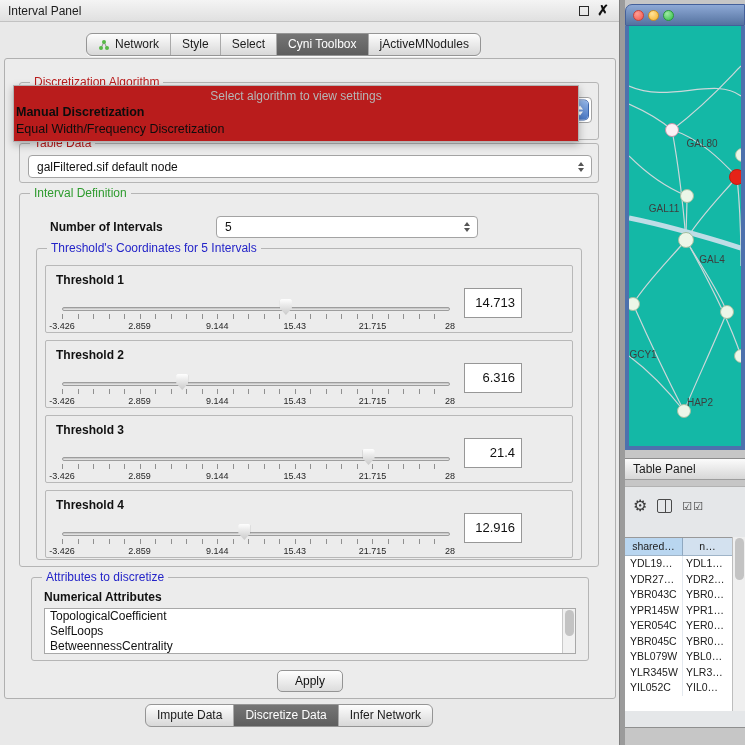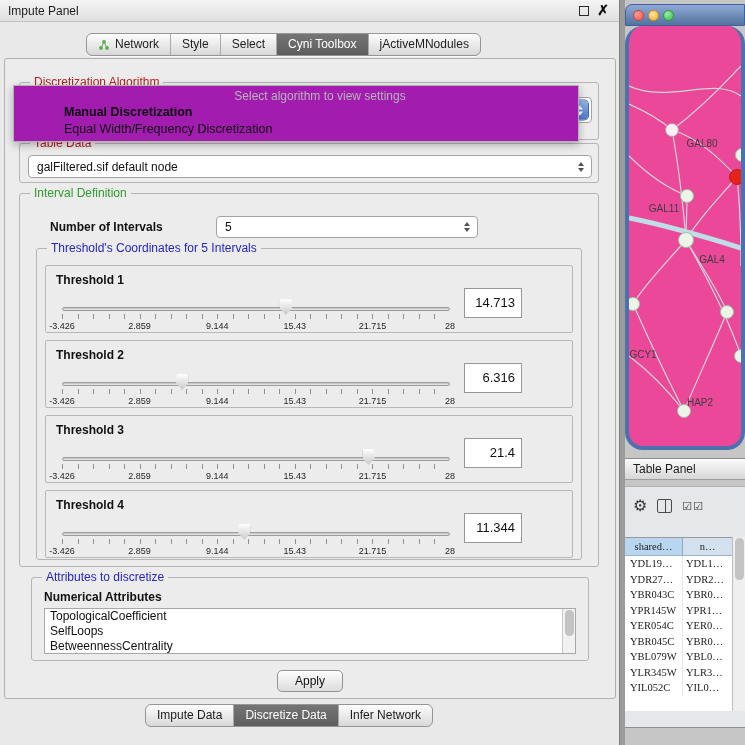--- a/index.html
+++ b/index.html
@@ -46,22 +46,22 @@
   .stepper i.down { border-top:4.5px solid #555; }
   .stepper.blue { width:17px; height:19px; right:3px; border-radius:4px;
     background:linear-gradient(#93b5e8,#4a79c6); box-shadow:0 0 0 1px #3c64a8; }
   .stepper.blue i.up { border-bottom-color:#fff; }
   .stepper.blue i.down { border-top-color:#fff; }
 
   .algo-group { left:14px; top:23px; width:580px; height:58px; }
   .algo-combo { left:8px; top:14px; width:564px; height:26px; }
 
   .dropdown-overlay { position:absolute; left:8px; top:26px; width:566px; min-height:53px;
-    background:#a21caf; border:1px solid #b2b2b2; box-shadow:0 3px 8px rgba(0,0,0,.28);
-    z-index:6; padding-bottom:3px;padding-left:48px; }
+    background:#b91c1c; border:1px solid #b2b2b2; box-shadow:0 3px 8px rgba(0,0,0,.28);
+    z-index:6; padding-bottom:3px; }
   .dropdown-placeholder { text-align:center; color:#b6b6b6; font-size:12px; padding:3px 0 1px; }
   .dropdown-option { font-size:12.5px; color:#0d0d0d; padding:1px 2px; line-height:15px; }
   .dropdown-option.bold { font-weight:bold; }
 
   .tabledata-group { left:14px; top:84px; width:580px; height:40px; }
   .tabledata-combo { left:8px; top:11px; width:564px; height:23px; }
 
   .interval-group { left:14px; top:134px; width:580px; height:374px; }
   .count-label { position:absolute; left:30px; top:26px; font-size:12px; font-weight:bold; color:#111; }
   .count-combo { left:196px; top:22px; width:262px; height:22px; }
@@ -112,23 +112,23 @@
   .right-panel { position:absolute; left:625px; top:0; width:120px; height:745px; background:#c6c6c6; }
 
   .network-window { position:absolute; left:0; top:4px; width:120px; height:446px; }
   .net-titlebar { position:absolute; left:0; top:0; right:0; height:22px;
     background:linear-gradient(#8ea9d6,#54729f); border:1px solid #44609a;
     border-top-left-radius:7px; }
   .tl { position:absolute; top:5px; width:11px; height:11px; border-radius:50%; }
   .tl.red    { left:7px;  background:radial-gradient(circle at 35% 30%,#ff9d94,#f2564b); border:1px solid #c8423a; }
   .tl.yellow { left:22px; background:radial-gradient(circle at 35% 30%,#ffe29a,#f7b32a); border:1px solid #c98f23; }
   .tl.green  { left:37px; background:radial-gradient(circle at 35% 30%,#9fe9a4,#2fbf45); border:1px solid #2a9a3a; }
-  .net-canvas { position:absolute; left:0; top:22px; right:0; bottom:0; background:#ec4899;
+  .net-canvas { position:absolute; left:0; top:22px; right:0; bottom:0; background:#14b8a6;
     border-left:4px solid #4d71ad; border-right:4px solid #4d71ad; border-bottom:4px solid #4d71ad;
-    overflow:hidden;border-radius:18px; }
+    overflow:hidden; }
   .net-canvas svg { position:absolute; left:0; top:0; }
   .net-node { position:absolute; border-radius:50%; border:1.5px solid #a3bfa0; }
   .net-label { position:absolute; transform:translate(-50%,-50%); font-size:10px;
     color:#3d3d3d; white-space:nowrap; }
 
   .tp-header { position:absolute; left:0; top:458px; width:120px; height:22px;
     background:linear-gradient(#fbfbfb,#d7d7d7); border-top:1px solid #8c8c8c;
     border-bottom:1px solid #9d9d9d; font-size:12px; line-height:20px;
     padding-left:8px; color:#1c1c1c; }
 
@@ -138,21 +138,21 @@
     display:flex; align-items:center; gap:10px; }
   .gear { font-size:16px; color:#3a3a3a; line-height:1; }
   .cols-icon { width:15px; height:14px; border:1.5px solid #4a4a4a; border-radius:2px;
     position:relative; display:inline-block; }
   .cols-icon i { position:absolute; left:50%; top:0; bottom:0; width:1.5px; background:#4a4a4a; }
   .cbs { font-size:11px; color:#333; letter-spacing:1px; white-space:nowrap; }
 
   .data-table { position:absolute; left:0; top:50px; width:107px; bottom:16px;
     background:#fff; border-top:1px solid #999; overflow:hidden; }
   .thead { display:flex; height:18px; }
-  .tcell { overflow:hidden; white-space:nowrap;font-family:Liberation Serif, serif; }
+  .tcell { overflow:hidden; white-space:nowrap; }
   .thead .tcell { font-size:10.5px; line-height:17px; text-align:center; color:#1c1c1c;
     border-bottom:1px solid #9fb4c8; }
   .tcell.c0 { width:58px; }
   .tcell.c1 { flex:1; }
   .thead .c0 { background:#b9d6f0; border-right:1px solid #8fa8c0; }
   .thead .c1 { background:#d3e1ef; }
   .trow { display:flex; height:15.5px; }
   .trow .tcell { font-size:10.5px; line-height:15px; color:#202020; }
   .trow .c0 { padding-left:5px; border-right:1px solid #e4e9ef; }
   .trow .c1 { padding-left:3px; }
@@ -160,21 +160,21 @@
   .tp-vscroll { position:absolute; right:0; top:50px; width:13px; bottom:16px;
     background:#efefef; border-left:1px solid #bdbdbd; }
   .tp-vscroll .vthumb { height:42px; }
 </style>
 </head>
 <body>
 
 <div class="control-panel">
 
   <div class="titlebar">
-    <span class="title">Impute Panel</span>
+    <span class="title">Interval Panel</span>
     <span class="float-btn"></span>
     <span class="close-btn">✗</span>
   </div>
 
   <div class="top-tabbar">
     <div class="tab">
       <svg width="12" height="12" viewBox="0 0 12 12">
         <line x1="3" y1="9" x2="6" y2="3" stroke="#8a8a8a" stroke-width="1"></line>
         <line x1="6" y1="3" x2="9" y2="9" stroke="#8a8a8a" stroke-width="1"></line>
         <circle cx="3" cy="9" r="2" fill="#57b947"></circle>
@@ -305,21 +305,21 @@
             <div class="tick-labels">
                 <span class="tick-label" style="left: 0%;">-3.426</span>
                 <span class="tick-label" style="left: 20%;">2.859</span>
                 <span class="tick-label" style="left: 40%;">9.144</span>
                 <span class="tick-label" style="left: 60%;">15.43</span>
                 <span class="tick-label" style="left: 80%;">21.715</span>
                 <span class="tick-label" style="left: 100%;">28</span>
               </div>
             <div class="thumb" style="left: 47%;"></div>
           </div>
-          <div class="value-box">11.344</div>
+          <div class="value-box">12.916</div>
         </div>
       </div>
     </div>
 
     <div class="group attr-group">
       <span class="group-title blue">Attributes to discretize</span>
       <span class="attr-list-title">Numerical Attributes</span>
       <div class="listbox">
         <div>
             <div class="list-item">TopologicalCoefficient</div>

